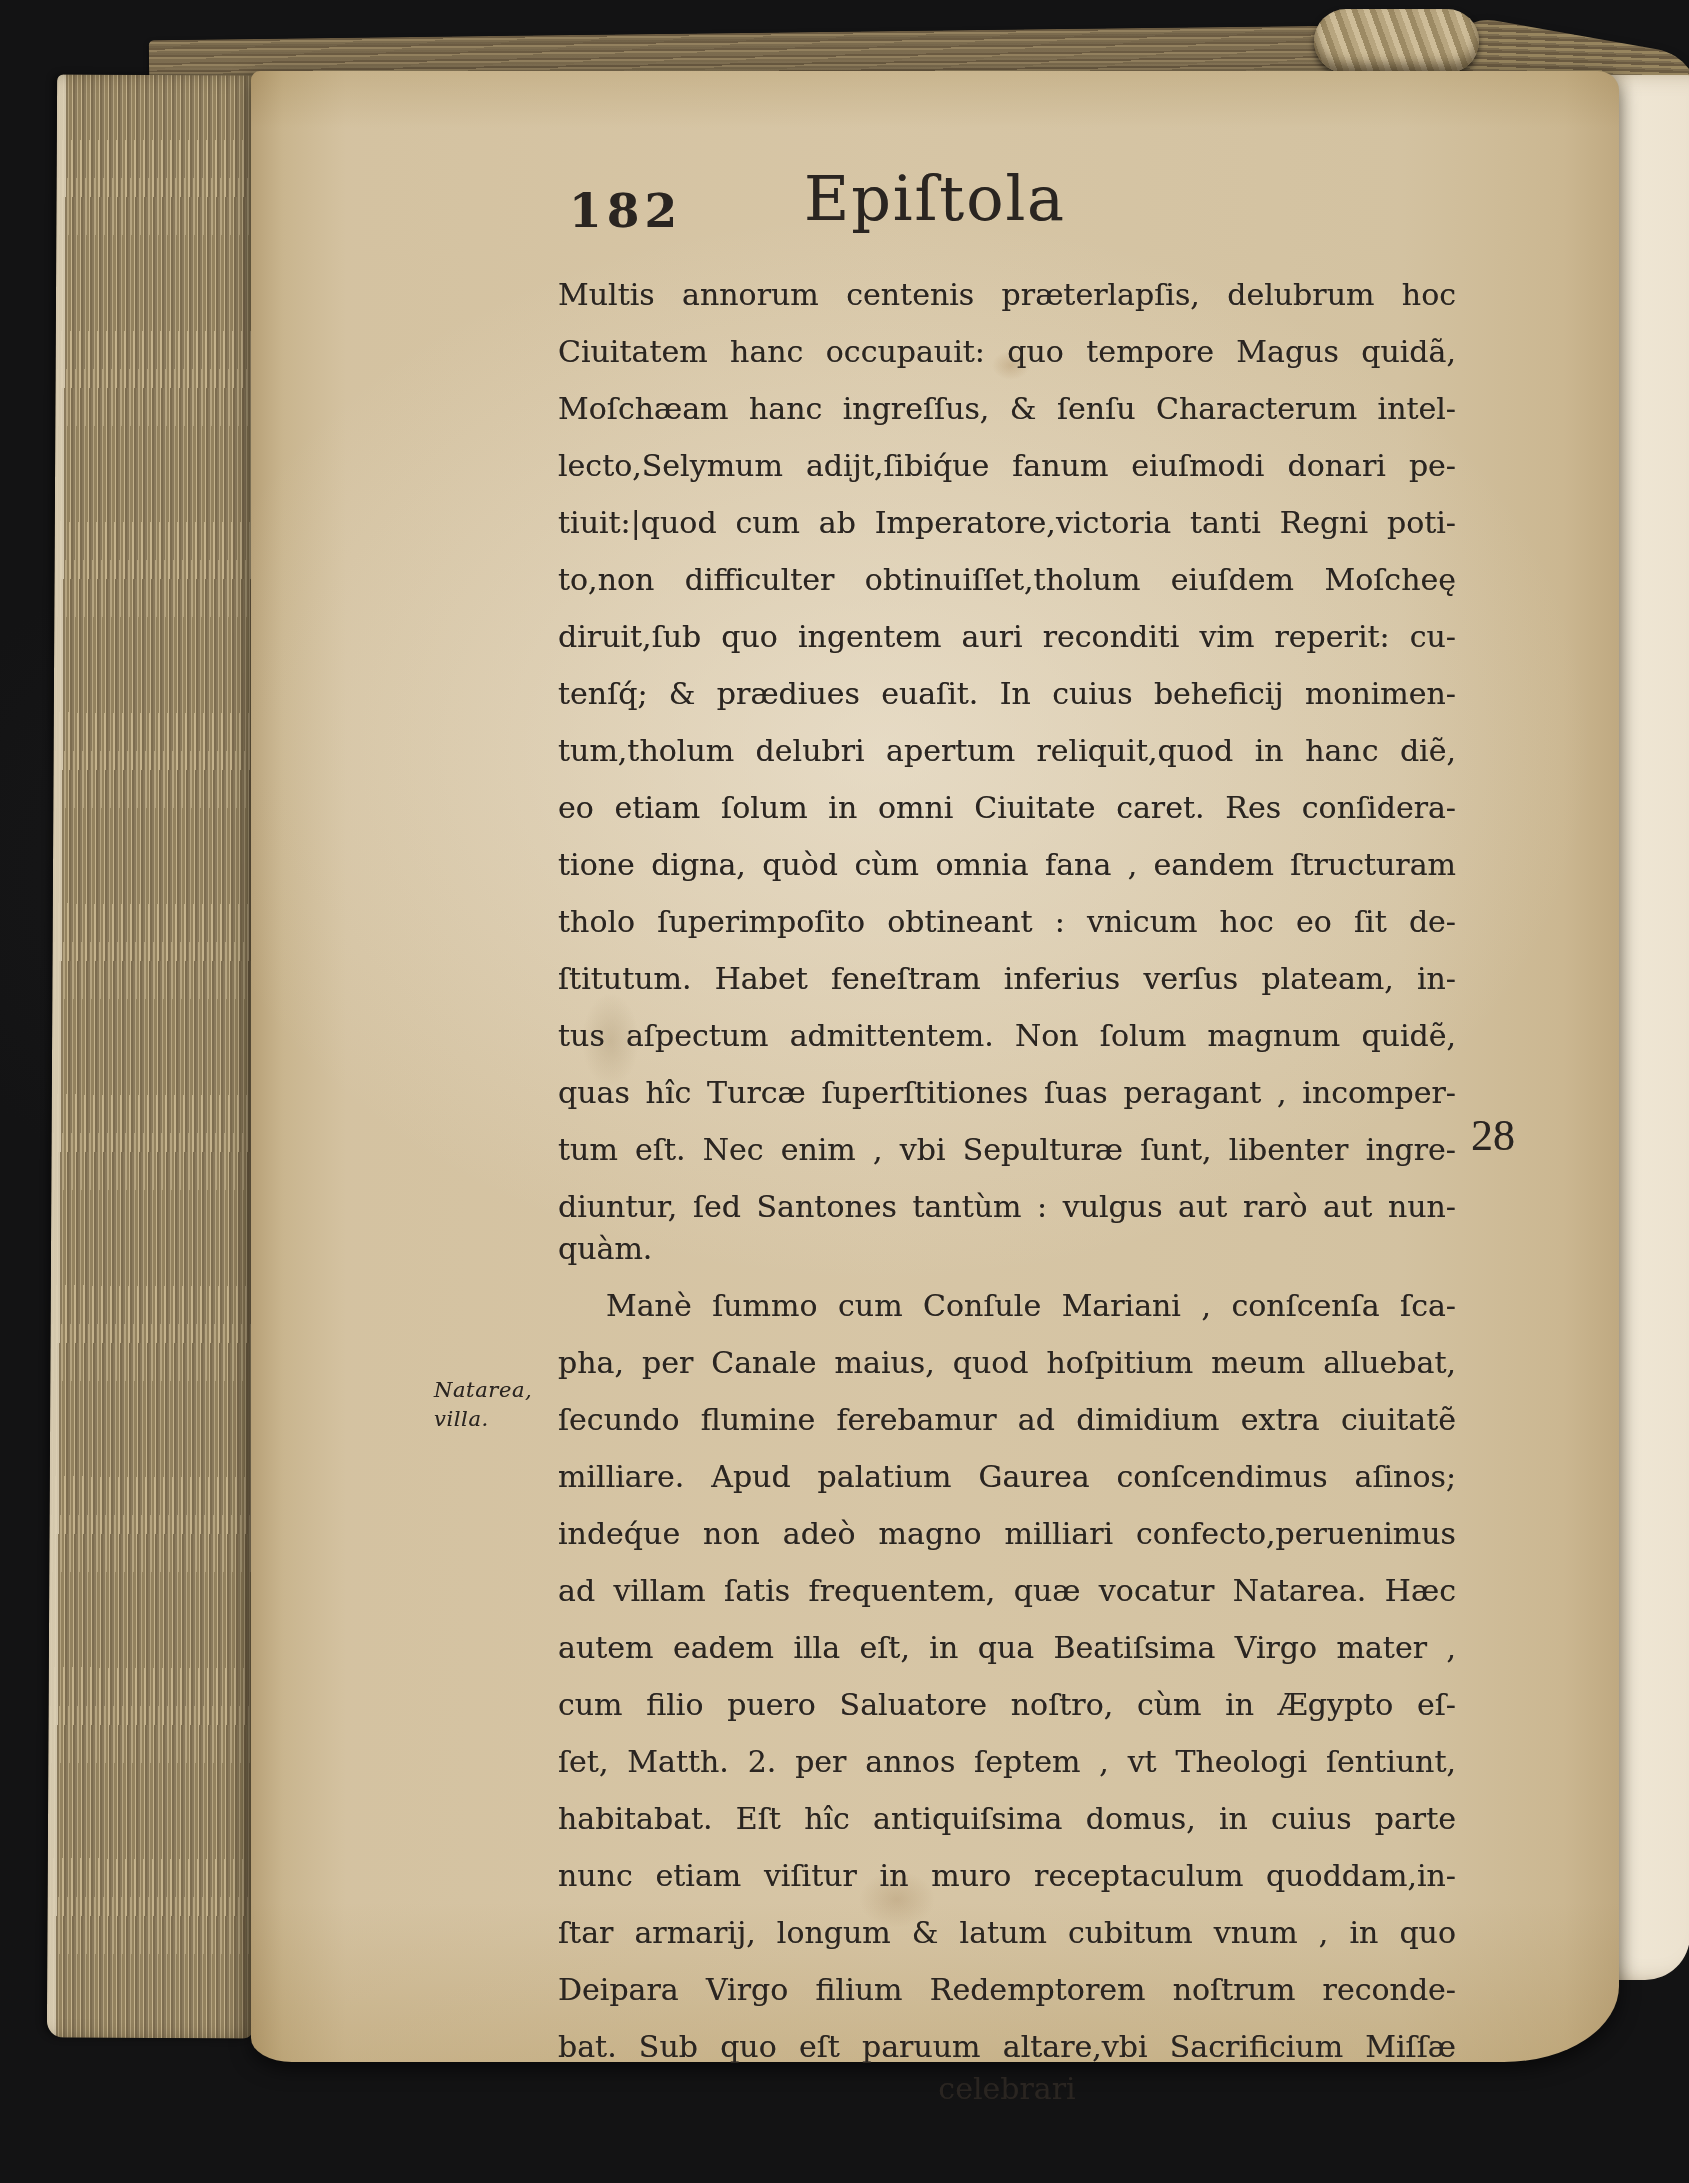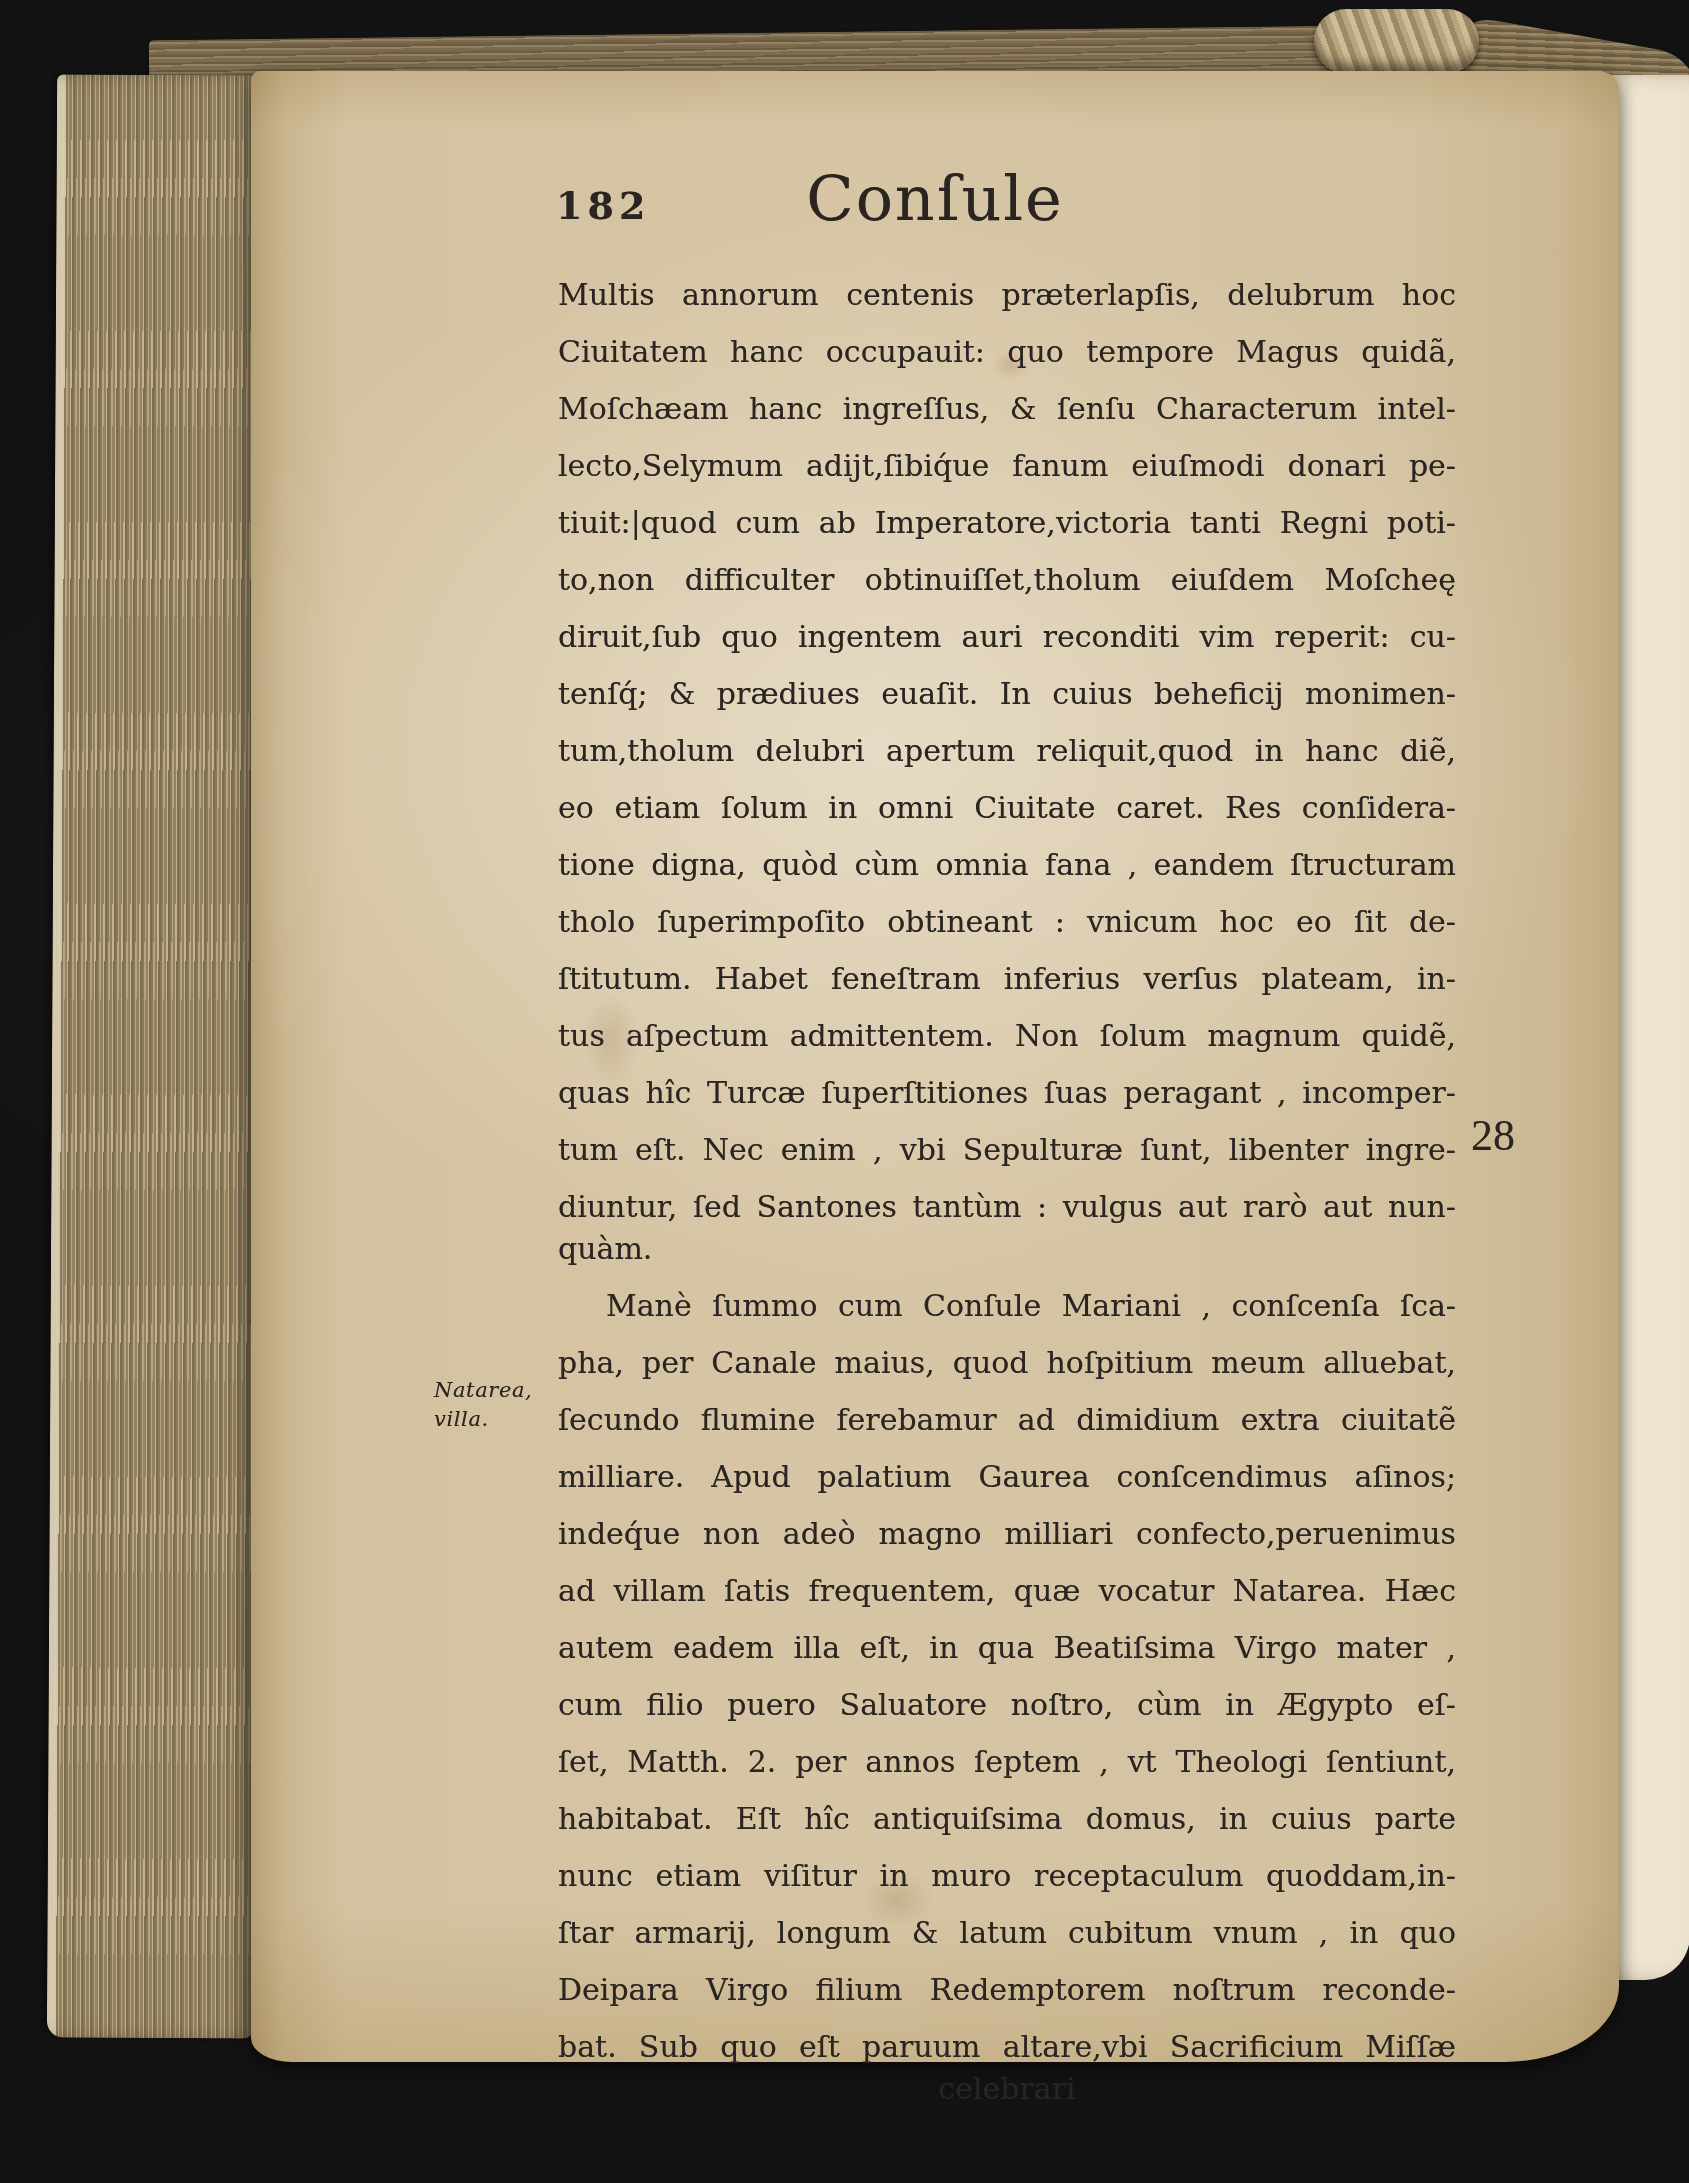--- a/index.html
+++ b/index.html
@@ -45,21 +45,21 @@
     box-shadow:0 6.4px 19px rgba(0,0,0,.55);}
   .stain{position:absolute;border-radius:50%;pointer-events:none;}
   .stain.s1{left:741px;top:280px;width:38px;height:29px;
     background:radial-gradient(closest-side,rgba(150,110,60,.25),rgba(150,110,60,0));}
   .stain.s2{left:608px;top:1800px;width:76px;height:57px;
     background:radial-gradient(closest-side,rgba(140,105,60,.22),rgba(140,105,60,0));}
   .stain.s3{left:331px;top:922px;width:57px;height:95px;
     background:radial-gradient(closest-side,rgba(120,95,55,.18),rgba(120,95,55,0));}
   
   .ink{color:#2a2521;text-shadow:0 0 0.6px rgba(42,37,33,.45);}
-  .folio{position:absolute;left:305px;top:116px;font-size:38px;line-height:1;
+  .folio{position:absolute;left:318px;top:116px;font-size:47px;line-height:1;
     letter-spacing:5.1px;font-weight:bold;}
   .running-title{position:absolute;left:0;top:94px;width:1368px;text-align:center;
     font-size:62px;line-height:1.1;letter-spacing:1.9px;}
   .body-block{position:absolute;left:307px;top:188px;width:898px;
     font-size:30px;line-height:42px;}
   .line{width:100%;white-space:pre-wrap;}
   .line.j{text-align:justify;text-align-last:justify;margin-top:15px;}
   .line.l{text-align:left;}
   .line.r{text-align:center;}
   .line.i{text-indent:48px;}
@@ -78,21 +78,21 @@
   <div class="left-edges"></div>
   <div class="page-right"></div>
 
   <div class="page-main">
     <div class="stain s1"></div>
     <div class="stain s2"></div>
     <div class="stain s3"></div>
 
     <div class="folio ink">182</div>
 
-    <div class="running-title ink">Conſule</div>
+    <div class="running-title ink">Epiſtola</div>
 
     <div class="body-block ink" id="body-block">
         <div class="line j">Multis annorum centenis præterlapſis, delubrum hoc</div>
         <div class="line j">Ciuitatem hanc occupauit: quo tempore Magus quidã,</div>
         <div class="line j">Moſchæam hanc ingreſſus, &amp; ſenſu Characterum intel-</div>
         <div class="line j">lecto,Selymum adijt,ſibiq́ue fanum eiuſmodi donari pe-</div>
         <div class="line j">tiuit:|quod cum ab Imperatore,victoria tanti Regni poti-</div>
         <div class="line j">to,non difficulter obtinuiſſet,tholum eiuſdem Moſcheę</div>
         <div class="line j">diruit,ſub quo ingentem auri reconditi vim reperit: cu-</div>
         <div class="line j">tenſq́; &amp; prædiues euaſit. In cuius beheficij monimen-</div>

